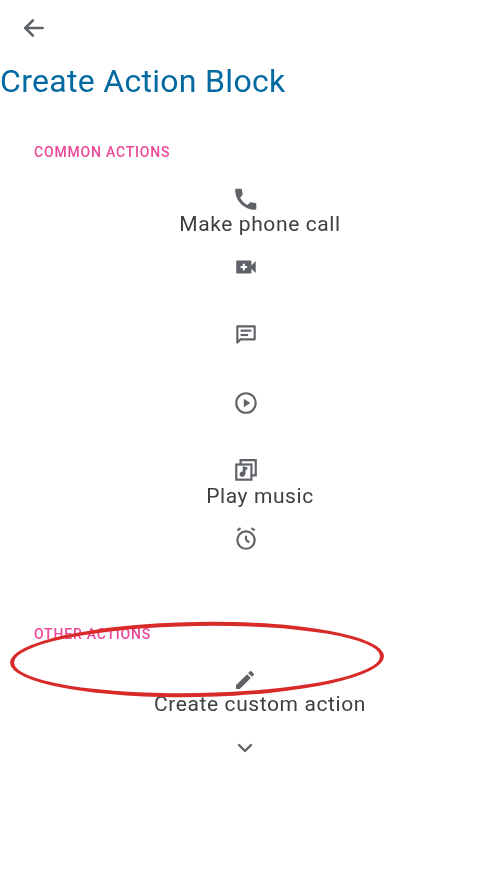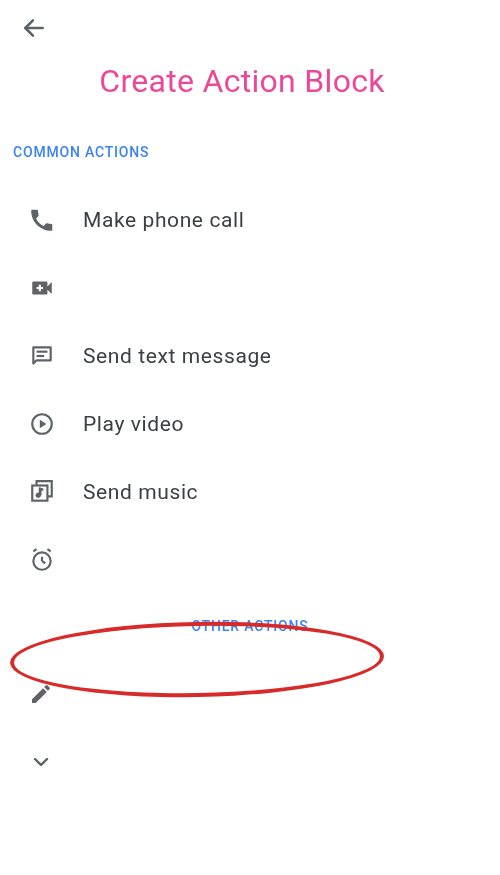--- a/index.html
+++ b/index.html
@@ -26,57 +26,57 @@
     align-items: center;
     justify-content: center;
     border: none;
     background: none;
     cursor: pointer;
     color: #5f6368;
   }
   .title {
     font-size: 32px;
     font-weight: 400;
-    color: #ec4899;
-    text-align: center;
+    color: #0369a1;
+    text-align: left;
     margin: 6px 16px 44px 0;
     letter-spacing: 0.3px;
   }
   .section-label {
     font-size: 14px;
     font-weight: 500;
     letter-spacing: 0.8px;
-    color: #3b82f6;
-    padding: 0 13px;
+    color: #ec4899;
+    padding: 0 34px;
     margin-bottom: 26px;
   }
   .item {
     display: flex;
     align-items: center;
-    padding: 0 29px;
+    padding: 0 20px;
     height: 68px;
     cursor: pointer;
+    flex-direction: column;
   }
   .item .icon {
     width: 34px;
     display: flex;
     align-items: center;
     justify-content: flex-start;
     color: #5f6368;
     flex-shrink: 0;
   }
   .item .label {
     font-size: 21px;
     letter-spacing: 0.6px;
     color: #3c4043;
     margin-left: 20px;
   }
   .other-section {
-    margin-top: 24px;
-    text-align: center;
+    margin-top: 32px;
   }
   svg { display: block; }
 
   
   .highlight {
     position: absolute;
     left: 10px;
     top: 622px;
     width: 374px;
     height: 75px;
@@ -123,44 +123,42 @@
 </div>
 
 <div class="item">
   <span class="icon">
     <svg width="26" height="26" viewBox="0 0 24 24" fill="none" stroke="#5f6368" stroke-width="2">
       <path d="M4 4h16v12H7l-3 3V4z" stroke-linejoin="round"></path>
       <line x1="7" y1="8" x2="17" y2="8"></line>
       <line x1="7" y1="12" x2="14" y2="12"></line>
     </svg>
   </span>
-  <span class="label">Send text message</span>
 </div>
 
 <div class="item">
   <span class="icon">
     <svg width="26" height="26" viewBox="0 0 24 24" fill="none" stroke="#5f6368" stroke-width="2">
       <circle cx="12" cy="12" r="9"></circle>
       <polygon points="10,8 16,12 10,16" fill="#5f6368" stroke="none"></polygon>
     </svg>
   </span>
-  <span class="label">Play video</span>
 </div>
 
 <div class="item">
   <span class="icon">
     <svg width="26" height="26" viewBox="0 0 24 24" fill="none" stroke="#5f6368" stroke-width="2">
       <rect x="3" y="6" width="14" height="14"></rect>
       <polyline points="7 6 7 2 21 2 21 16 17 16"></polyline>
       <path d="M10 15 a1.5 1.5 0 1 0 0 .01 M10 15 V9 l3 1" fill="none"></path>
       <circle cx="9" cy="15" r="1.7" fill="#5f6368" stroke="none"></circle>
       <path d="M10.7 15 V9 l2.5 1" stroke="#5f6368" stroke-width="1.8" fill="none"></path>
     </svg>
   </span>
-  <span class="label">Send music</span>
+  <span class="label">Play music</span>
 </div>
 
 <div class="item">
   <span class="icon">
     <svg width="26" height="26" viewBox="0 0 24 24" fill="none" stroke="#5f6368" stroke-width="2">
       <circle cx="12" cy="13" r="8"></circle>
       <line x1="12" y1="9" x2="12" y2="13"></line>
       <line x1="12" y1="13" x2="15" y2="15"></line>
       <line x1="4" y1="4" x2="7" y2="2"></line>
       <line x1="20" y1="4" x2="17" y2="2"></line>
@@ -169,20 +167,21 @@
 </div>
 
 <div class="section-label other-section">OTHER ACTIONS</div>
 
 <div class="item">
   <span class="icon">
     <svg width="24" height="24" viewBox="0 0 24 24" fill="#5f6368">
       <path d="M3 17.25V21h3.75L17.8 9.94l-3.75-3.75L3 17.25zM20.7 7.04c.39-.39.39-1.02 0-1.41l-2.34-2.34a1 1 0 0 0-1.41 0l-1.83 1.83 3.75 3.75 1.83-1.83z"></path>
     </svg>
   </span>
+  <span class="label">Create custom action</span>
 </div>
 
 <div class="item">
   <span class="icon">
     <svg width="24" height="24" viewBox="0 0 24 24" fill="none" stroke="#5f6368" stroke-width="2.4" stroke-linecap="round" stroke-linejoin="round">
       <polyline points="6 9 12 15 18 9"></polyline>
     </svg>
   </span>
 </div>
 

